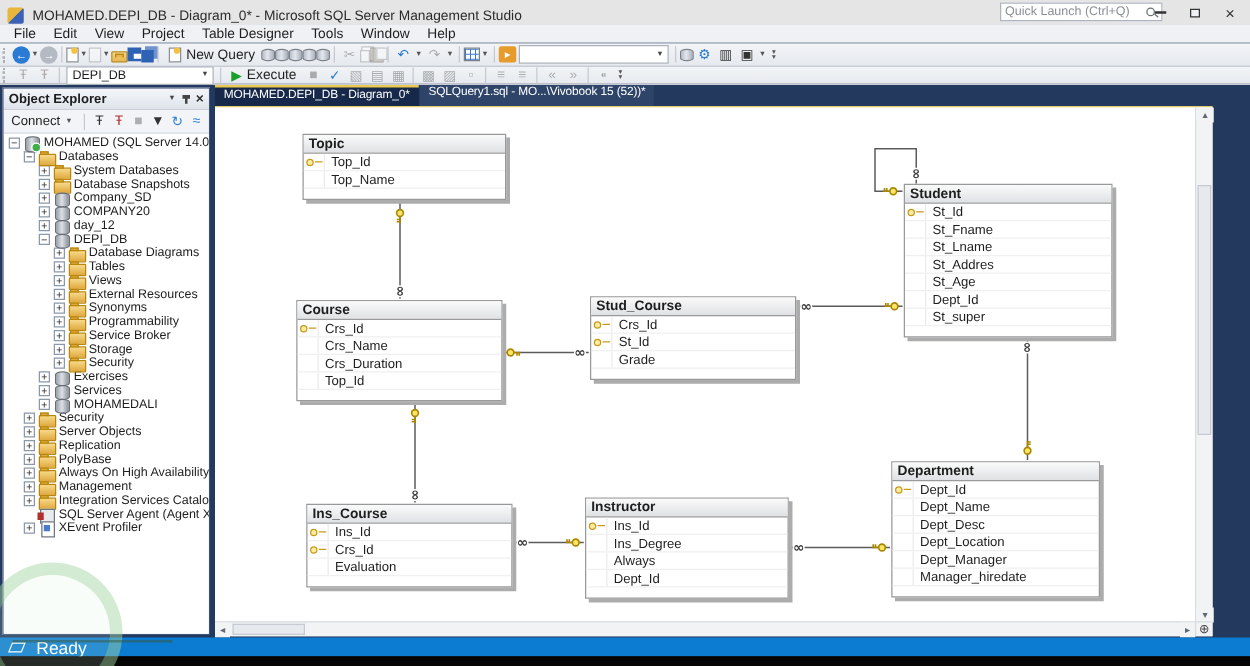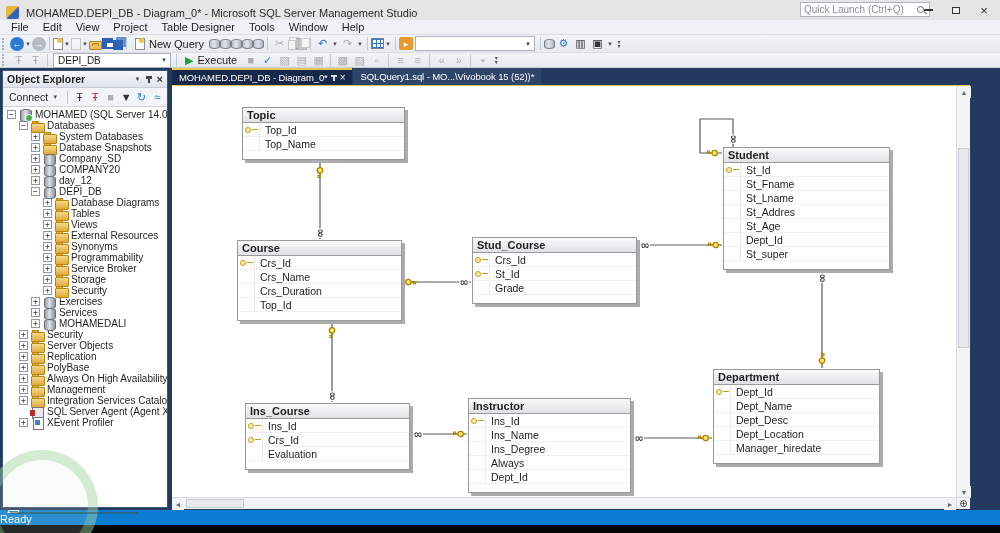--- a/index.html
+++ b/index.html
@@ -80,21 +80,21 @@
   .t-db::after { content:""; position:absolute; left:1px; top:1px; width:10px; height:10px; background:linear-gradient(90deg,#9AA0A8,#DDE1E6 45%,#8A9099); border:1px solid #676D76; border-radius:50%/22%; }
   .t-server::after { content:""; position:absolute; left:1px; top:0; width:10px; height:11px; background:linear-gradient(90deg,#9AA0A8,#DDE1E6 45%,#8A9099); border:1px solid #676D76; border-radius:45%/18%; }
   .t-server::before { content:""; position:absolute; right:-1px; bottom:-1px; width:6px; height:6px; background:#3FAE49; border:1px solid #FFF; border-radius:50%; z-index:2; }
   .t-agent::after { content:""; position:absolute; left:1px; top:1px; width:10px; height:10px; background:#E8EAEE; border:1px solid #70767E; }
   .t-agent::before { content:""; position:absolute; left:-1px; top:4px; width:5px; height:6px; background:#B03030; z-index:2; }
   .t-profiler::after { content:""; position:absolute; left:2px; top:0; width:9px; height:11px; background:#FFF; border:1px solid #70767E; }
   .t-profiler::before { content:""; position:absolute; left:4px; top:3px; width:5px; height:5px; background:#4A7CC8; z-index:2; }
 
   
   .tabstrip { position:absolute; left:172px; top:68px; width:828px; height:17px; background:#24395E; display:flex; align-items:stretch; }
-  .tab { display:flex; align-items:center; gap:5px; padding:0 7px; font-size:9.5px; color:#FFF; letter-spacing:-0.1px; white-space:nowrap; }
+  .tab { display:flex; align-items:center; gap:5px; padding:0 7px; font-size:9.5px; color:#FFF; letter-spacing:-0.1px; white-space:nowrap;flex-direction:column; }
   .tab.active { background:#17294B; border-top:2px solid #E9C94F; }
   .tab.inactive { background:#2E4469; margin-left:1px; }
   .tab .tpin { width:2px; height:6px; background:#D8DCE4; position:relative; }
   .tab .tpin::before { content:""; position:absolute; top:0; left:-2px; width:6px; height:2px; background:#D8DCE4; }
   .tab .tclose { font-size:10px; color:#E8EBF2; line-height:1; }
 
   
   .canvas { position:absolute; left:172px; top:85px; width:798px; height:424px; background:#FFF; border-top:1px solid #E9C94F; }
   .dcontent { position:absolute; left:0; top:0; width:784px; height:412px; overflow:hidden; background:#FFF; }
   #relsvg { position:absolute; left:0; top:0; width:784px; height:412px; }
@@ -109,21 +109,21 @@
   .ki::after { content:""; position:absolute; left:7px; top:3px; width:6px; height:1.6px; background:#C79A1F; box-shadow:3px 2px 0 -0.6px #C79A1F, 1px 2px 0 -0.6px #C79A1F; }
 
   
   .vscroll { position:absolute; right:0; top:0; width:14px; height:412px; background:#F2F3F5; border-left:1px solid #D8DBE0; }
   .hscroll { position:absolute; left:0; bottom:0; height:12px; width:784px; background:#F2F3F5; border-top:1px solid #D8DBE0; }
   .sb-arrow { position:absolute; font-size:7px; color:#606876; width:14px; height:12px; display:flex; align-items:center; justify-content:center; background:#F2F3F5; }
   .sb-thumb { position:absolute; background:#E6E9ED; border:1px solid #C6CBD3; }
   .corner { position:absolute; right:0; bottom:0; width:14px; height:12px; background:#F2F3F5; display:flex; align-items:center; justify-content:center; font-size:10px; color:#444; border-left:1px solid #D8DBE0; border-top:1px solid #D8DBE0; }
 
   
-  .statusbar { position:absolute; left:0; top:510px; width:1000px; height:15px; background:#0B7CD1; color:#FFF; display:flex; align-items:flex-start; font-size:11px;flex-direction:column; }
+  .statusbar { position:absolute; left:0; top:510px; width:1000px; height:15px; background:#0B7CD1; color:#FFF; display:flex; align-items:center; font-size:14px; }
   .sb-ico { width:11px; height:8px; border:1.4px solid #FFF; transform:skewX(-22deg); margin:0 10px 0 8px; }
   .bottomstrip { position:absolute; left:0; top:525px; width:1000px; height:8px; background:#050505; }
   .wm { position:absolute; left:-14px; top:450px; width:112px; height:112px; border-radius:50%; border:10px solid rgba(150,205,150,.38); background:rgba(215,240,215,.16); z-index:40; pointer-events:none; }
   .wm::after { content:""; position:absolute; left:14px; top:52px; width:128px; height:2px; background:rgba(60,85,60,.5); }
 </style>
 </head>
 <body>
 
 <div id="app">
 
@@ -585,24 +585,20 @@
         <div class="er" style="left: 296px; top: 312px; width: 163px;">
           <div class="er-h">Instructor</div>
           <div class="fr">
             <span class="kc">
               <span class="ki"></span>
             </span>
             <span class="fn">Ins_Id</span>
           </div>
           <div class="fr">
             <span class="kc"></span>
-            <span class="fn">Ins_Name</span>
-          </div>
-          <div class="fr">
-            <span class="kc"></span>
             <span class="fn">Ins_Degree</span>
           </div>
           <div class="fr">
             <span class="kc"></span>
             <span class="fn">Always</span>
           </div>
           <div class="fr">
             <span class="kc"></span>
             <span class="fn">Dept_Id</span>
           </div>
@@ -620,20 +616,24 @@
             <span class="kc"></span>
             <span class="fn">Dept_Name</span>
           </div>
           <div class="fr">
             <span class="kc"></span>
             <span class="fn">Dept_Desc</span>
           </div>
           <div class="fr">
             <span class="kc"></span>
             <span class="fn">Dept_Location</span>
+          </div>
+          <div class="fr">
+            <span class="kc"></span>
+            <span class="fn">Dept_Manager</span>
           </div>
           <div class="fr">
             <span class="kc"></span>
             <span class="fn">Manager_hiredate</span>
           </div>
           <div class="filler"></div>
         </div>
       </div>
     <div class="vscroll">
       <span class="sb-arrow" style="top:0">▲</span>

